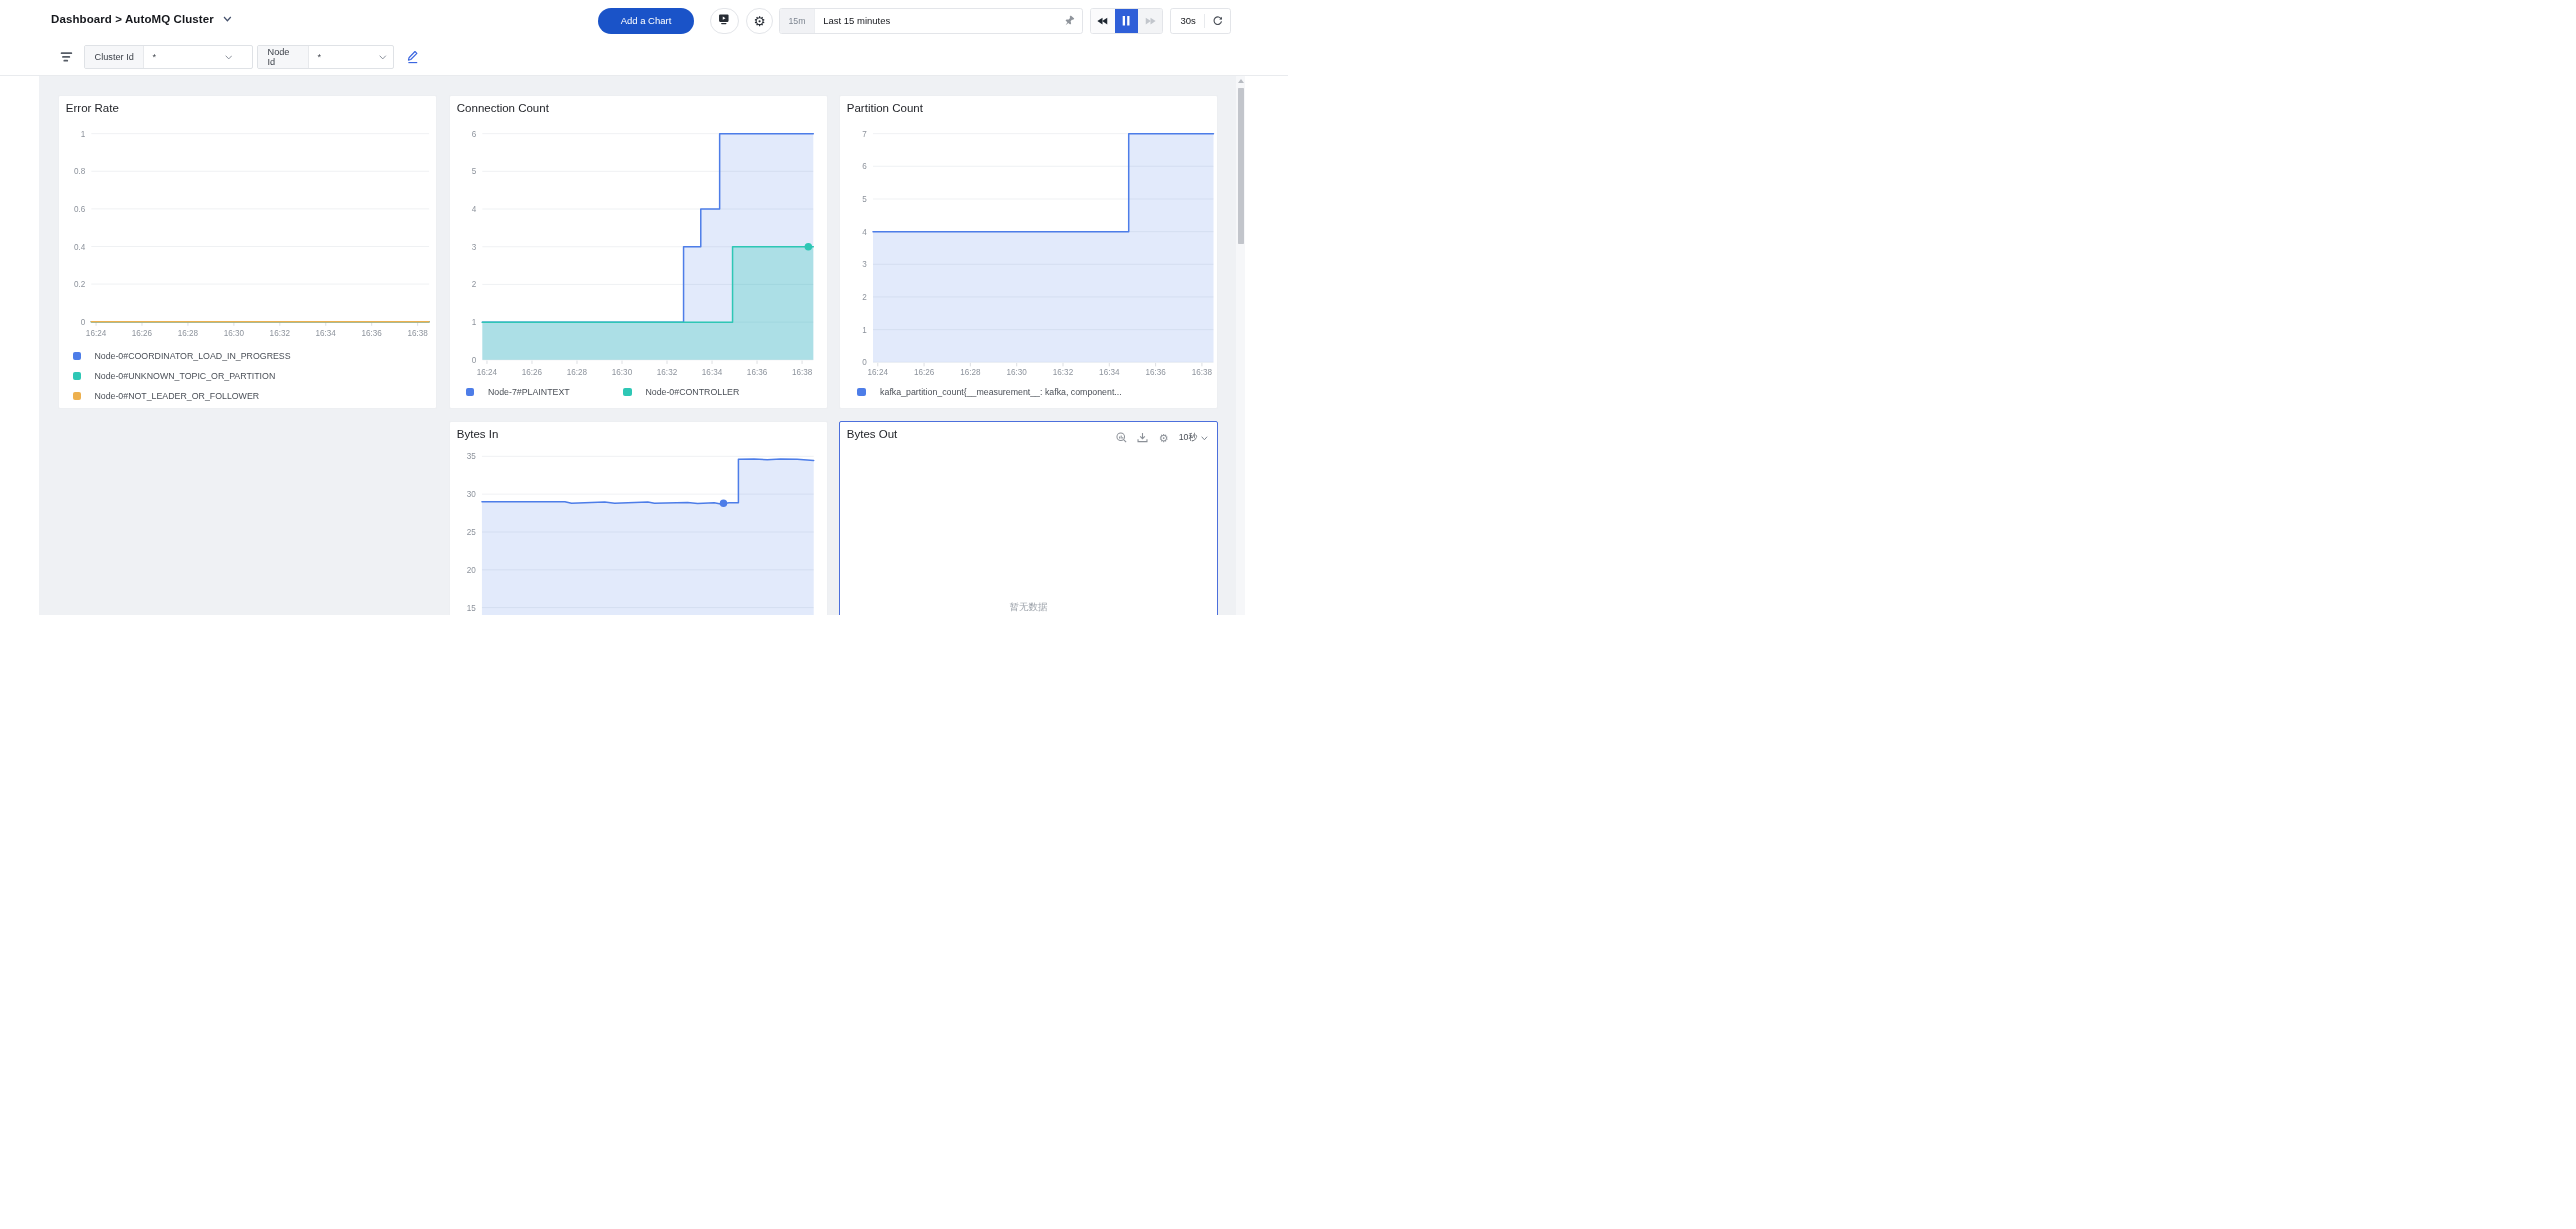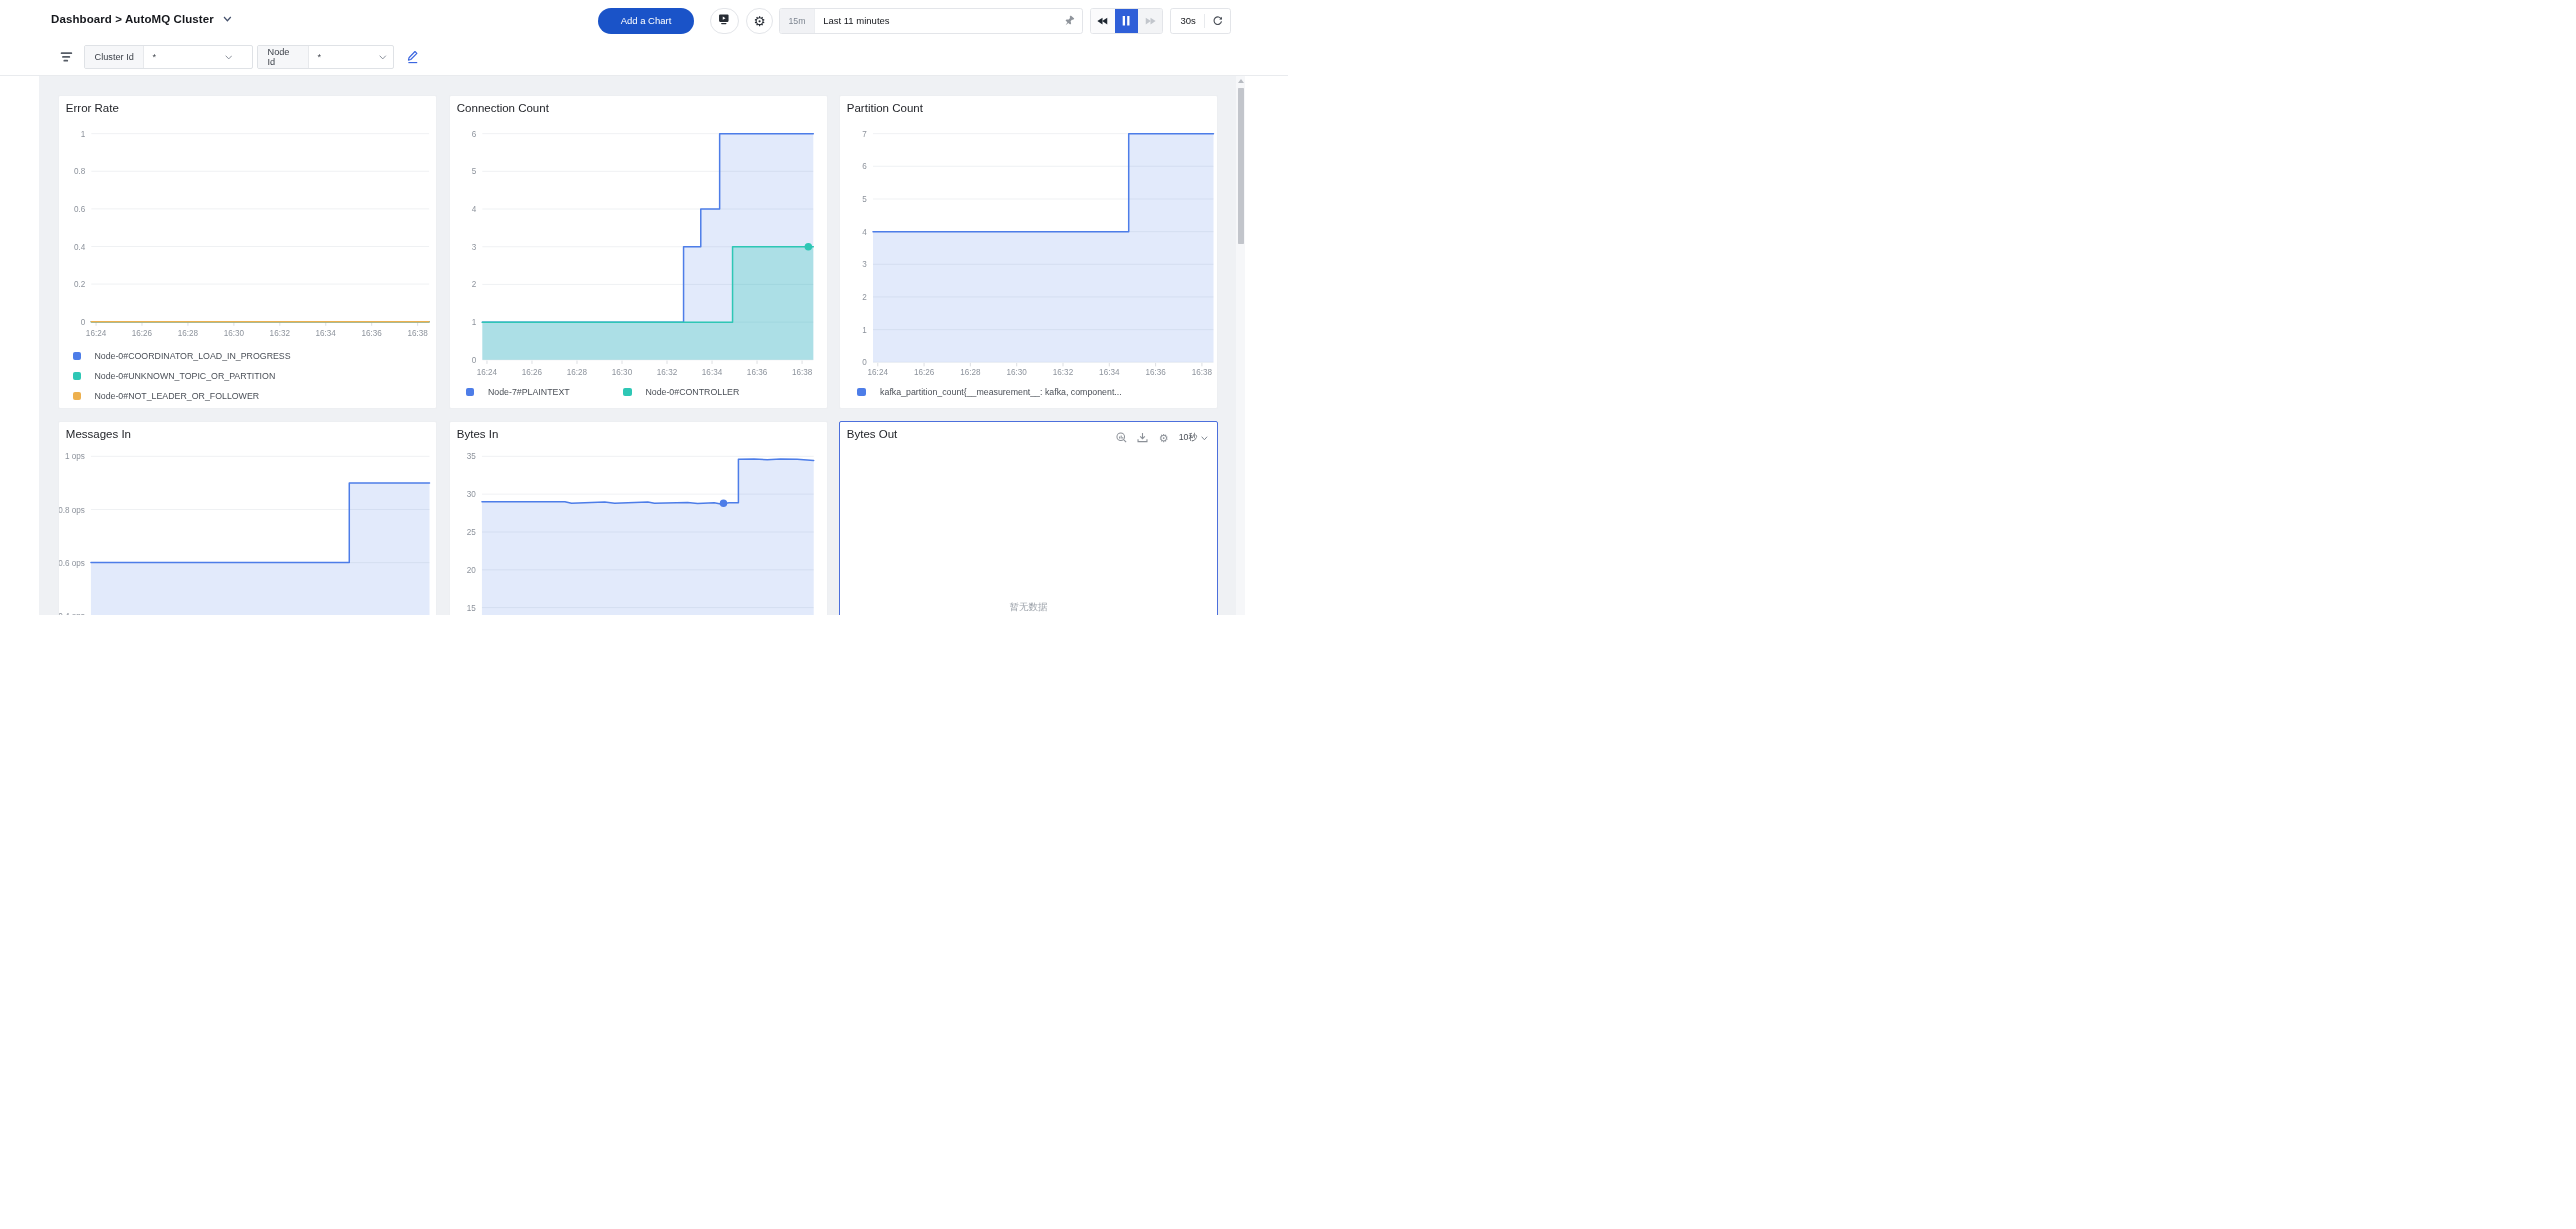--- a/index.html
+++ b/index.html
@@ -99,21 +99,21 @@
       </svg>
     </span>
   </div>
 
   <div class="btn btn-icon gear-btn">
     <span>⚙</span>
   </div>
 
   <div class="timebar">
     <div class="timechip">15m</div>
-    <div class="timelabel">Last 11 minutes</div>
+    <div class="timelabel">Last 15 minutes</div>
     <div class="pin-wrap">
       <svg width="12.2" height="12.2" viewBox="0 0 16 16">
         <g transform="rotate(40 8 8)" fill="#8f949b">
           <path d="M5 1h6v2.2l-1.4 1v2.6L12 8.6v1.9H8.8L8 15l-.8-4.5H4V8.6l2.4-1.8V4.2L5 3.2z"></path>
         </g>
       </svg>
     </div>
   </div>
 
   <div class="playgroup">
@@ -333,35 +333,20 @@
         <path d="M48 199.9714285714286 L425.002 199.9714285714286 L425.002 55.5 L550 55.5" fill="none" stroke="#4d7de8" stroke-width="2.2" stroke-linejoin="round" stroke-linecap="round"></path>
       </svg>
     <div>
         <div class="legend-row" style="left: 17px; top: 291px;">
           <span class="legend-sq" style="background: rgb(77, 125, 232); margin-right: 14.3px;"></span>
           <span class="legend-lb">kafka_partition_count{__measurement__: kafka, component...</span>
         </div>
       </div>
   </div>
 
-  <div class="panel" style="left:19px;top:345px;width:379px;height:224px;">
-    <div class="panel-title">Messages In</div>
-    <svg class="chart" width="378" height="223" viewBox="0 0 556 328">
-        <line x1="47" x2="545" y1="50.5" y2="50.5" stroke="#eef0f2" stroke-width="1.4"></line>
-        <text x="38" y="55" text-anchor="end" class="axis-text">1 ops</text>
-        <line x1="47" x2="545" y1="128.66666666666666" y2="128.66666666666666" stroke="#eef0f2" stroke-width="1.4"></line>
-        <text x="38" y="133.16666666666666" text-anchor="end" class="axis-text">0.8 ops</text>
-        <line x1="47" x2="545" y1="206.83333333333337" y2="206.83333333333337" stroke="#eef0f2" stroke-width="1.4"></line>
-        <text x="38" y="211.33333333333337" text-anchor="end" class="axis-text">0.6 ops</text>
-        <line x1="47" x2="545" y1="285" y2="285" stroke="#eef0f2" stroke-width="1.4"></line>
-        <text x="38" y="289.5" text-anchor="end" class="axis-text">0.4 ops</text>
-        <path d="M47 326 L47 206.83333333333337 L426.974 206.83333333333337 L426.974 89.58333333333331 L545 89.58333333333331 L545 326 Z" fill="rgba(77,125,232,0.16)" stroke="none"></path>
-        <path d="M47 206.83333333333337 L426.974 206.83333333333337 L426.974 89.58333333333331 L545 89.58333333333331" fill="none" stroke="#4d7de8" stroke-width="2.2" stroke-linejoin="round" stroke-linecap="round"></path>
-      </svg>
-  </div>
 
   <div class="panel" style="left:410px;top:345px;width:379px;height:224px;">
     <div class="panel-title">Bytes In</div>
     <svg class="chart" width="378" height="223" viewBox="0 0 556 328">
         <line x1="47" x2="535" y1="50.5" y2="50.5" stroke="#eef0f2" stroke-width="1.4"></line>
         <text x="38" y="55" text-anchor="end" class="axis-text">35</text>
         <line x1="47" x2="535" y1="106.125" y2="106.125" stroke="#eef0f2" stroke-width="1.4"></line>
         <text x="38" y="110.625" text-anchor="end" class="axis-text">30</text>
         <line x1="47" x2="535" y1="161.75" y2="161.75" stroke="#eef0f2" stroke-width="1.4"></line>
         <text x="38" y="166.25" text-anchor="end" class="axis-text">25</text>

